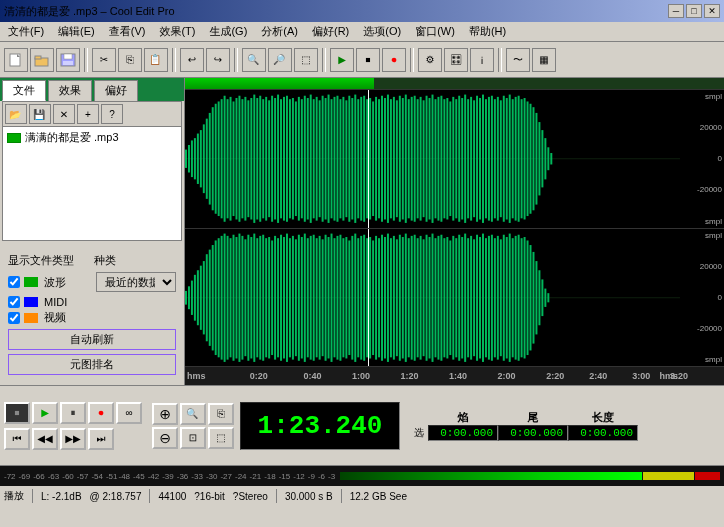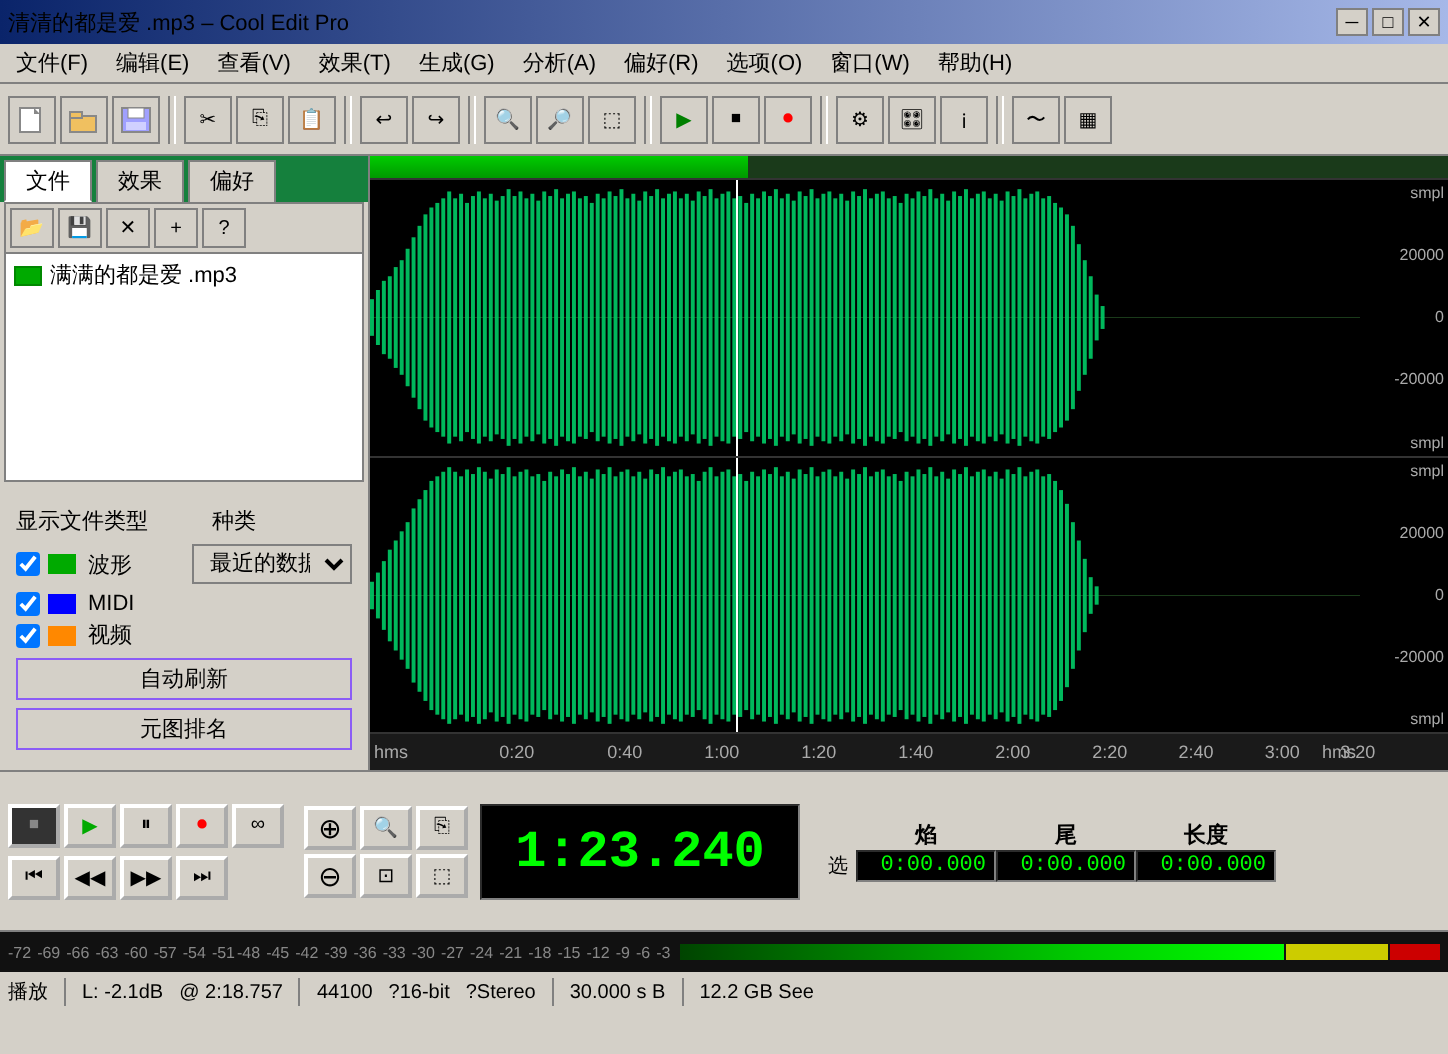--- a/index.html
+++ b/index.html
@@ -180,21 +180,21 @@
     }
     .color-box {
       width: 14px;
       height: 10px;
       display: inline-block;
       margin-right: 2px;
     }
     #file-type-label {
       font-size: 11px;
       display: flex;
-      gap: 32px;
+      gap: 20px;
       margin-bottom: 4px;
     }
     .dropdown-btn {
       padding: 2px 4px;
       background: #d4d0c8;
       border: 1px solid #808080;
       font-size: 11px;
       cursor: pointer;
       display: flex;
       align-items: center;
@@ -241,20 +241,21 @@
       border-bottom: 1px solid #333;
       overflow: hidden;
     }
     #time-ruler {
       height: 18px;
       background: #1a1a1a;
       display: flex;
       align-items: center;
       padding: 0 4px;
       position: relative;
+      font-weight: bold;
     }
     .time-label {
       color: #aaaaaa;
       font-size: 9px;
       position: absolute;
     }
     
     #transport-bar {
       height: 80px;
       background: #d4d0c8;

